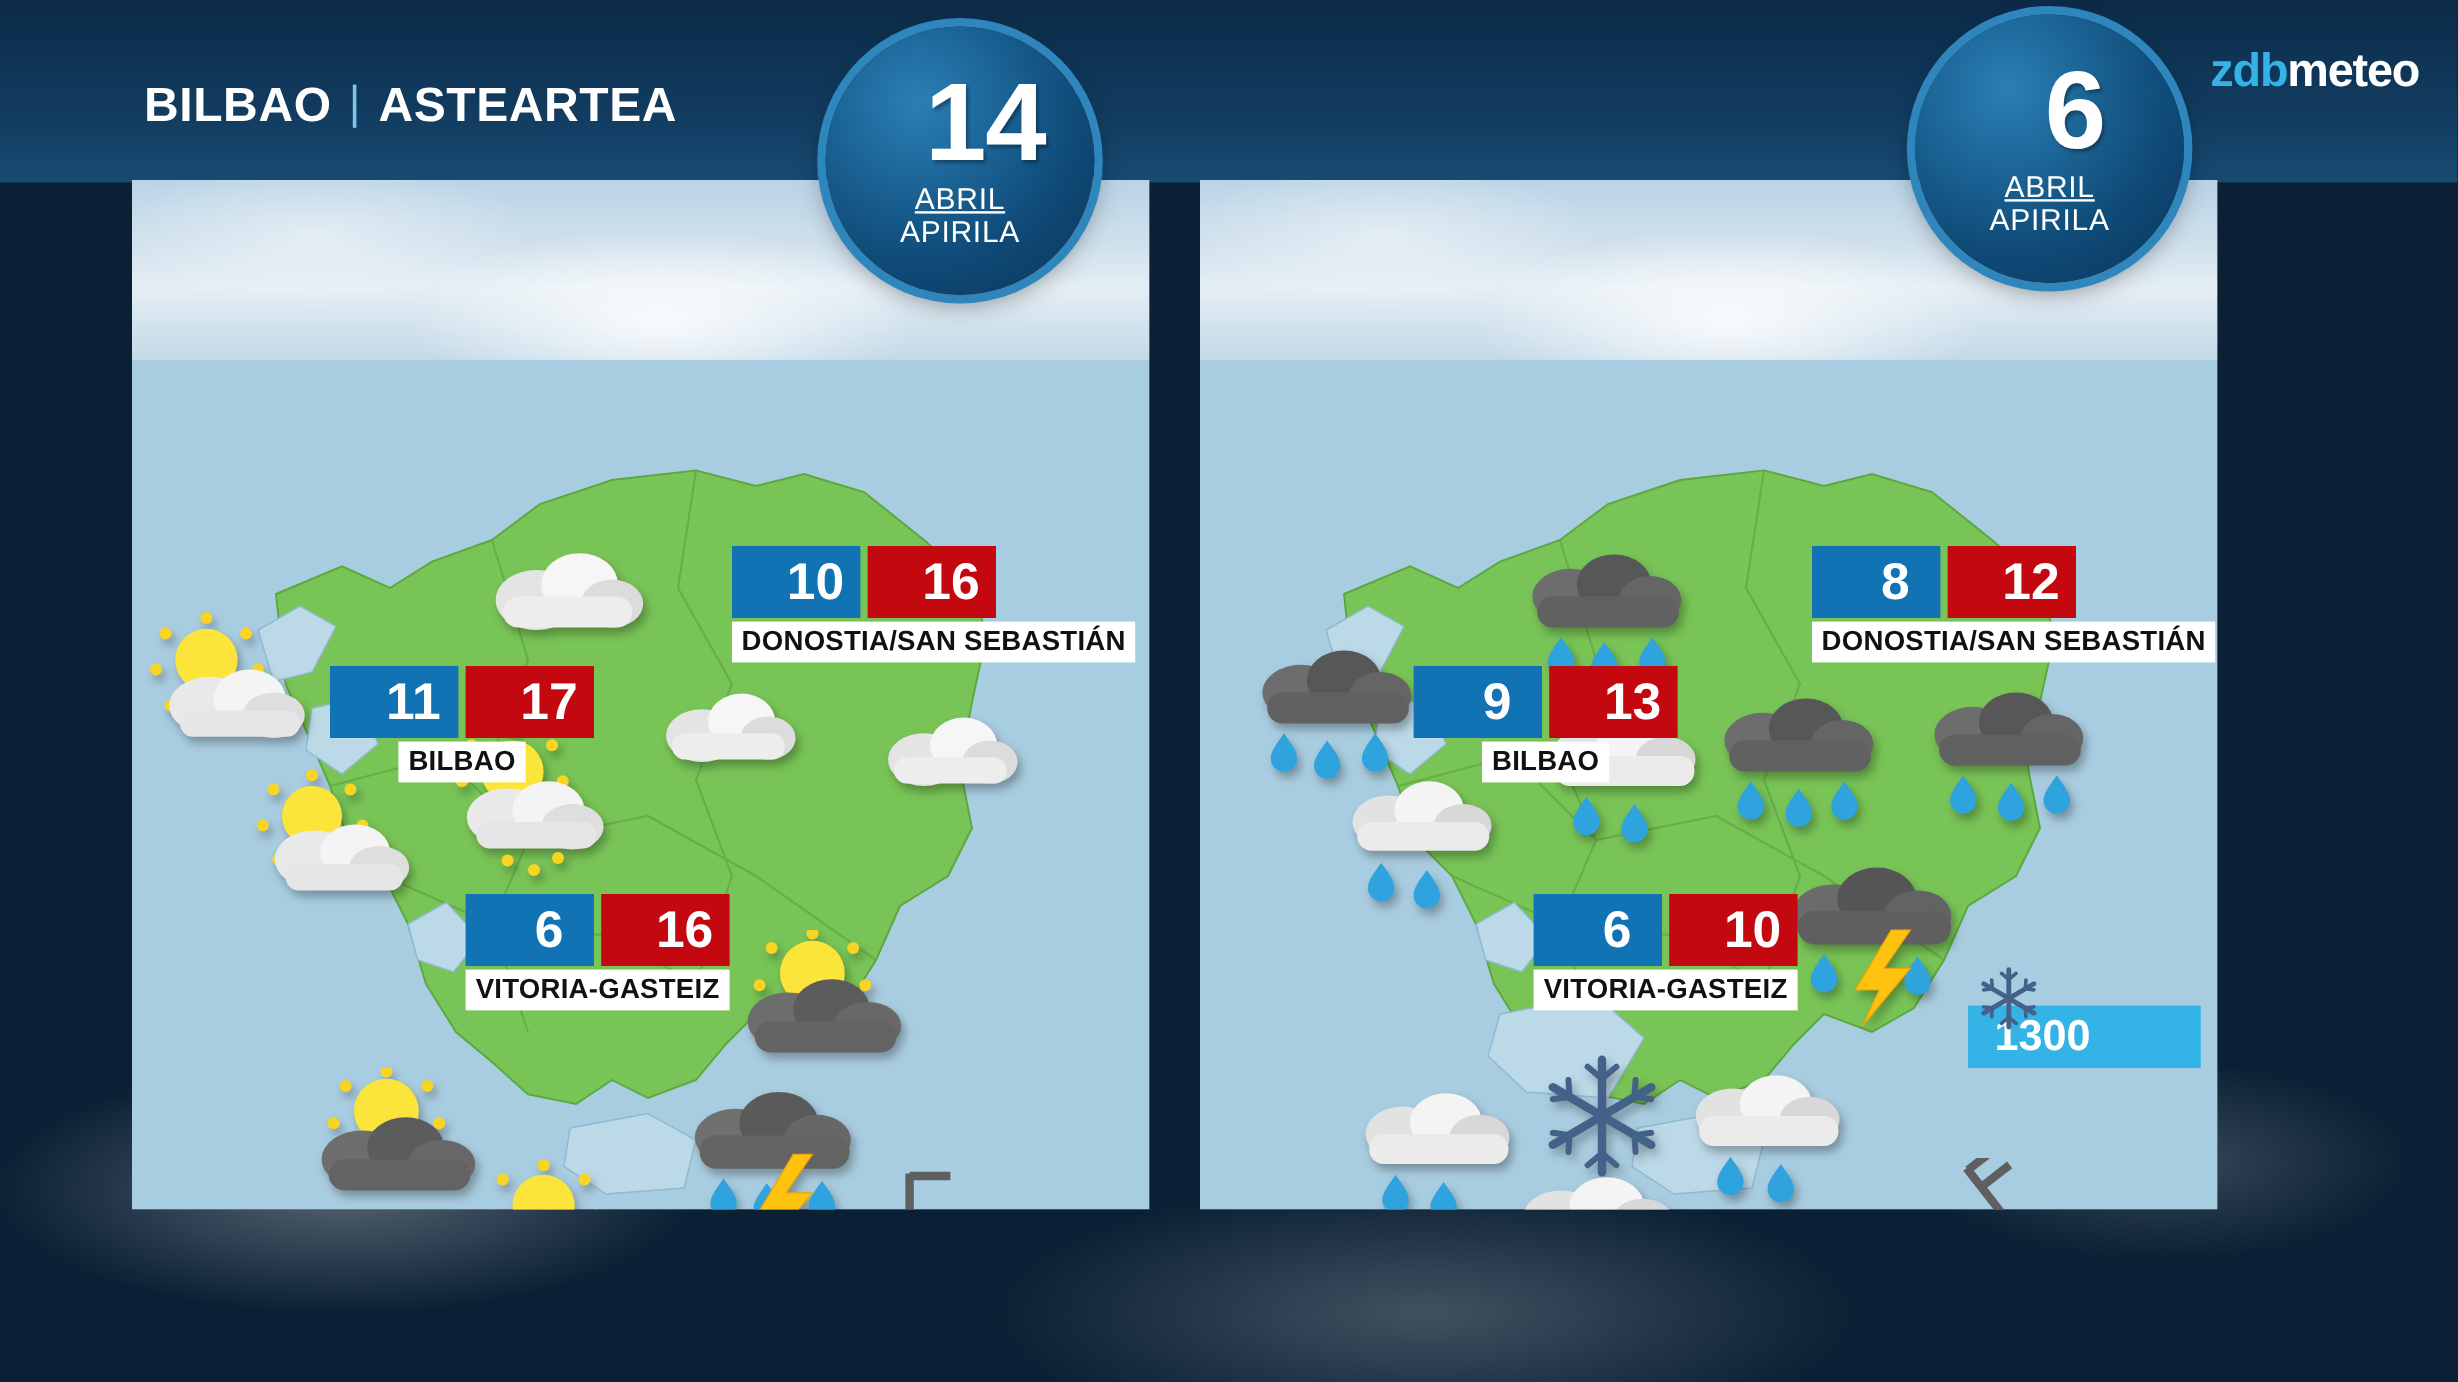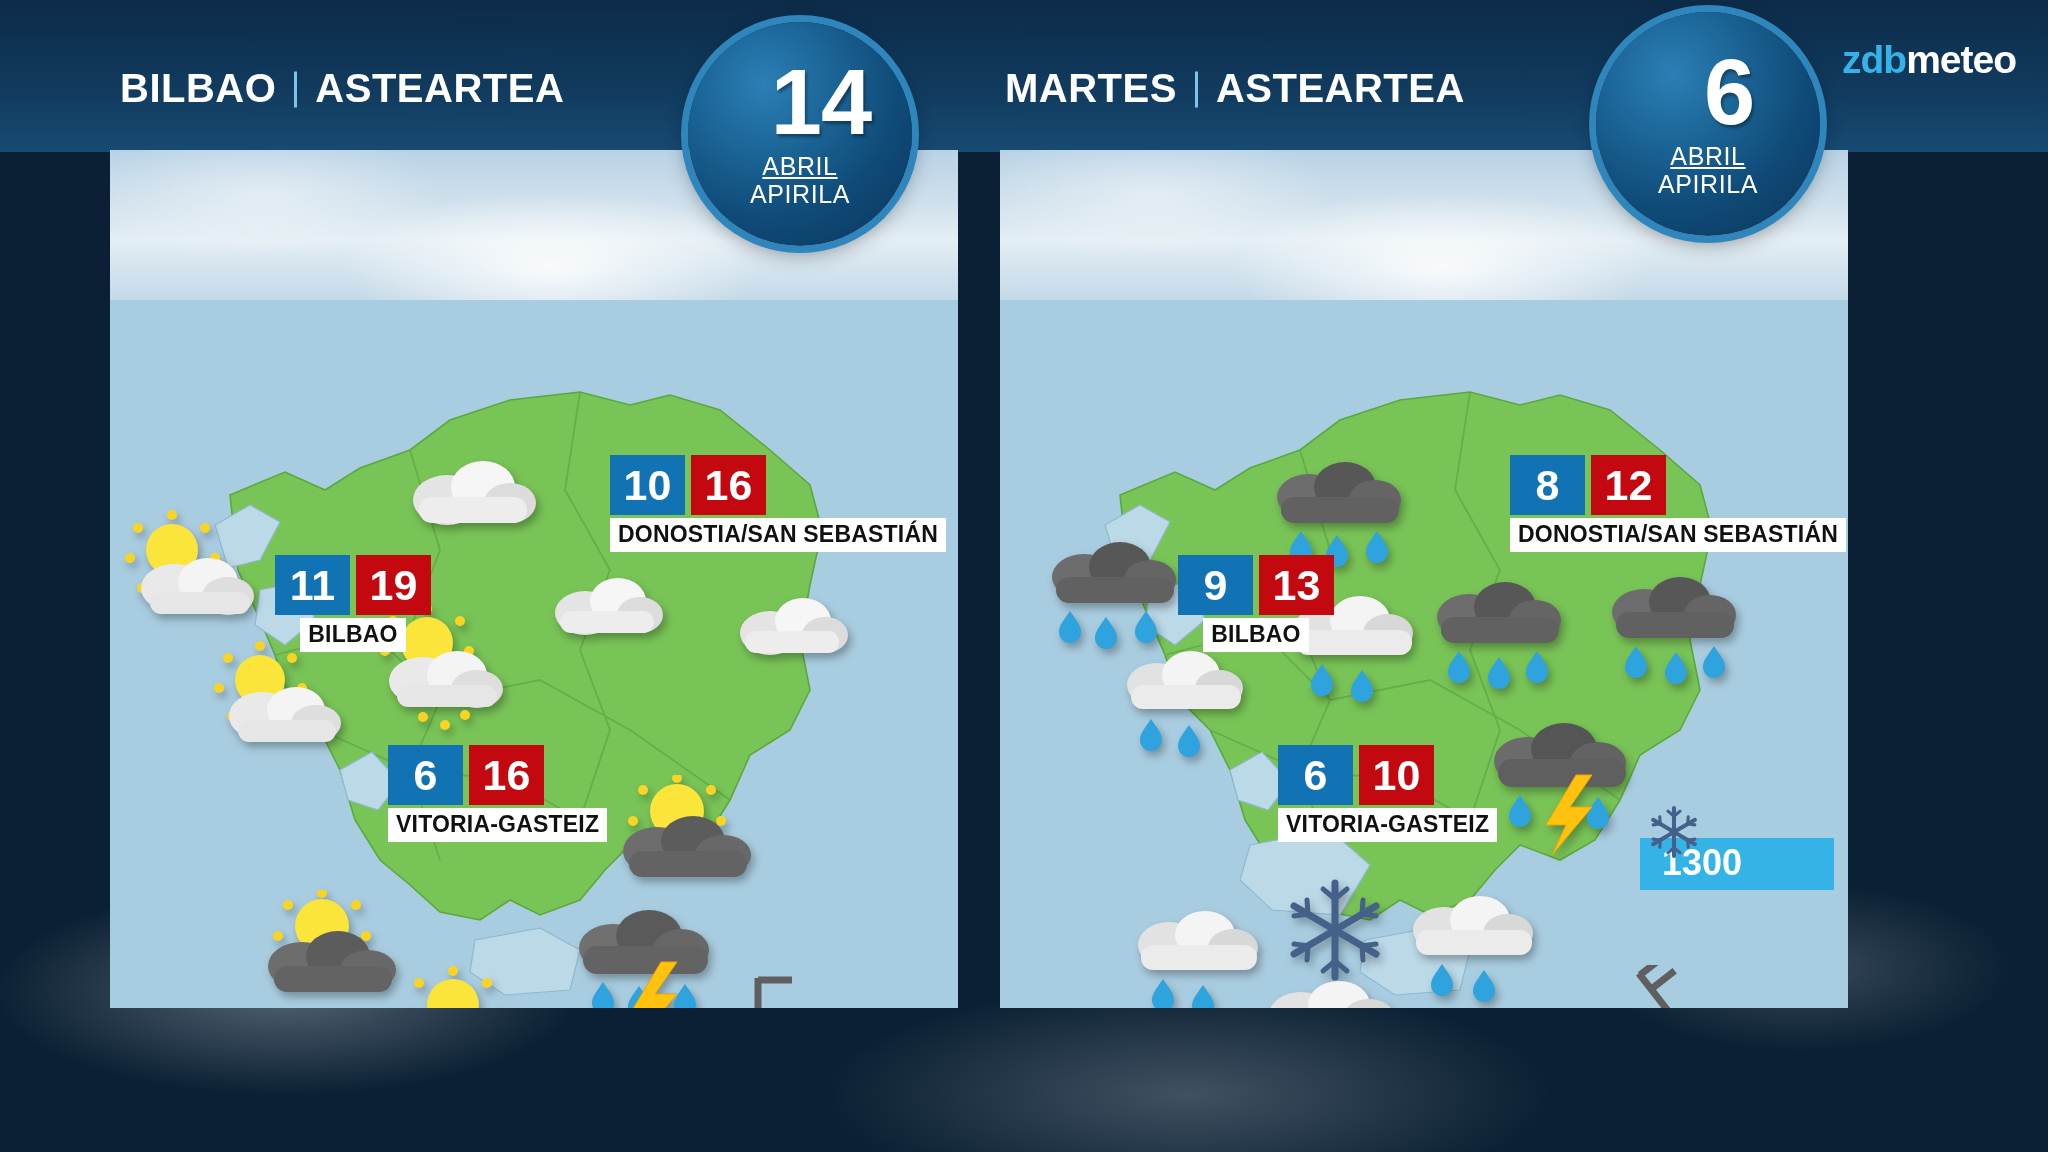--- a/index.html
+++ b/index.html
@@ -55,21 +55,21 @@
   .dmon2{font-size:25px;letter-spacing:.6px;line-height:1.12;}
 
   
   .logo{position:absolute;right:32px;top:38px;font-size:39px;font-weight:700;letter-spacing:-1px;z-index:9;}
   .logo .a{color:#35b3e8;} .logo .b{color:#ffffff;}
 
   
   .tgroup{position:absolute;z-index:6;}
   .trow{display:flex;}
   .tbox{width:75px;height:60px;display:flex;align-items:center;justify-content:center;
-        color:#fff;font-size:43px;font-weight:700;line-height:1;}
+        color:#fff;font-size:43px;font-weight:700;line-height:1;padding-left:32px;}
   .tmin{background:#1273b4;} .tmax{background:#c3080f;margin-left:6px;}
   .cityname{background:#fff;color:#111;font-size:23px;font-weight:700;letter-spacing:.2px;
             padding:3px 8px 4px;display:inline-block;margin-top:3px;white-space:nowrap;}
   .ctr{text-align:center;}
 
   
   .snowlvl{position:absolute;z-index:6;}
   .snowlvl .bar{background:#34b3e6;color:#fff;font-size:36px;font-weight:700;
                 padding:4px 22px 6px;display:inline-block;min-width:150px;}
   .snowlvl .flake{position:absolute;left:6px;top:-34px;}
@@ -84,23 +84,20 @@
 </head>
 <body>
 
 <div class="stage">
   <div class="cloudwash"></div>
 
   <div class="hdr"></div>
 
   <div class="hdr-title" id="t1">
     <span class="w1">BILBAO</span><span class="sep"></span><span class="w2">ASTEARTEA</span>
-  </div>
-  <div class="hdr-title" id="t2">
-    <span class="w1">MARTES</span><span class="sep"></span><span class="w2">ASTEARTEA</span>
   </div>
 
   <div class="logo">
     <span class="a">zdb</span><span class="b">meteo</span>
   </div>
 
   <div class="panel" id="p1">
     <div class="sky"></div>
     <div class="mapbg">
 
@@ -331,21 +328,21 @@
         <div class="trow">
           <div class="tbox tmin">10</div>
           <div class="tbox tmax">16</div>
         </div>
         <div class="cityname">DONOSTIA/SAN SEBASTIÁN</div>
       </div>
 
       <div class="tgroup ctr" style="left:165px;top:255px">
         <div class="trow">
           <div class="tbox tmin">11</div>
-          <div class="tbox tmax">19</div>
+          <div class="tbox tmax">17</div>
         </div>
         <div class="cityname">BILBAO</div>
       </div>
 
       <div class="tgroup ctr" style="left:278px;top:445px">
         <div class="trow">
           <div class="tbox tmin">6</div>
           <div class="tbox tmax">16</div>
         </div>
         <div class="cityname">VITORIA-GASTEIZ</div>

